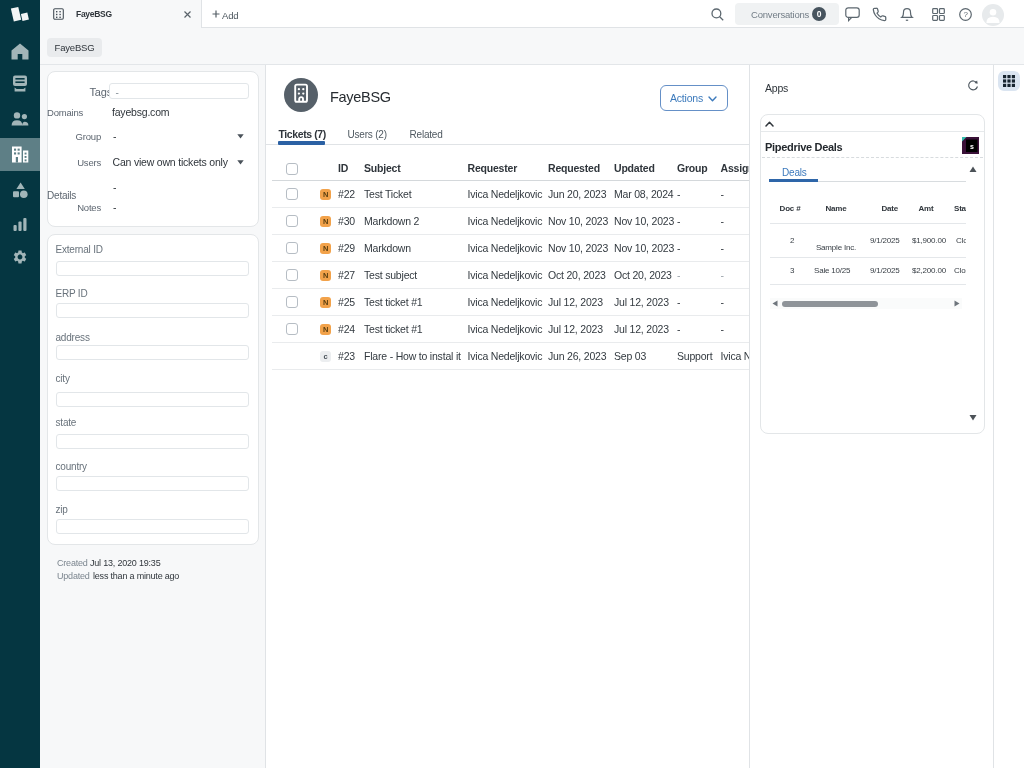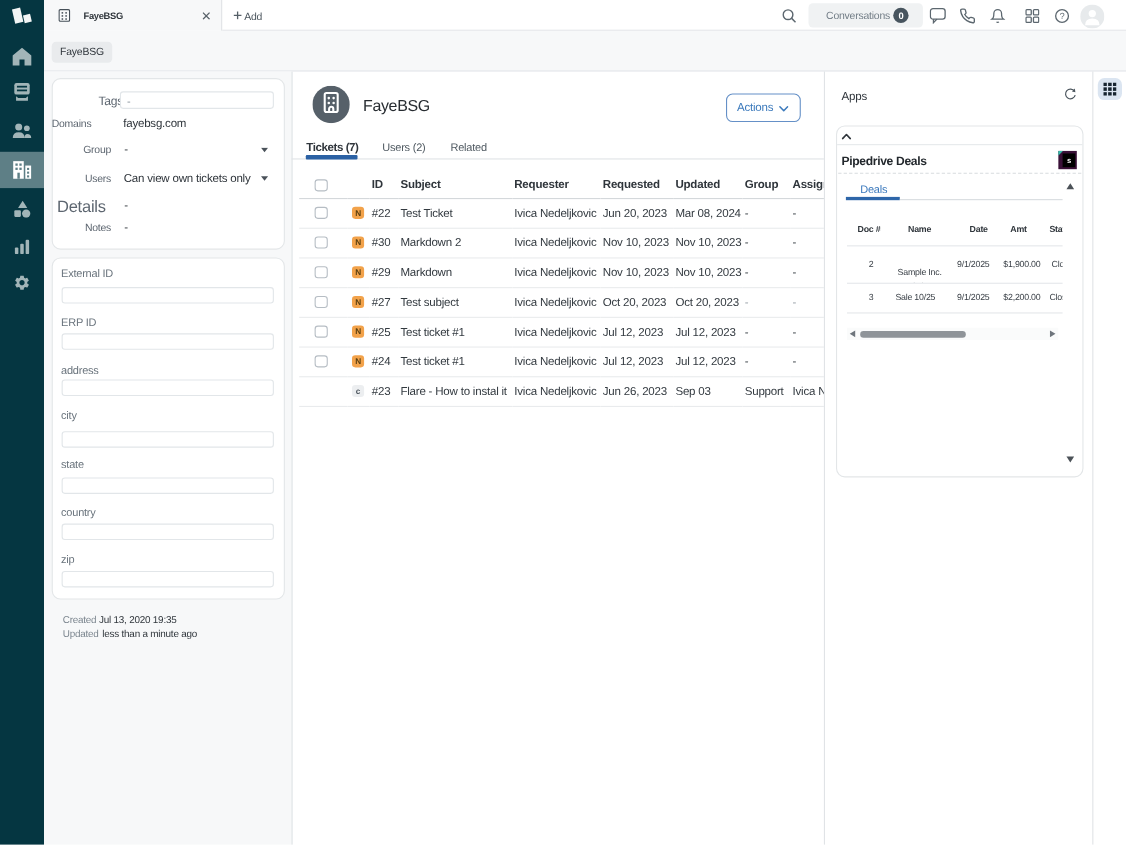--- a/index.html
+++ b/index.html
@@ -165,21 +165,21 @@
 <div class="a" style="left:47px;top:130.5px;width:54px;text-align:right;font-size:9.5px;color:#5d6670">Group</div>
 <div class="val" style="left:113px;top:129.5px">-</div>
 <svg class="a" style="left:237px;top:133.5px" width="7" height="5" viewBox="0 0 7 5">
     <path d="M0.3 0.3 L3.5 4.4 L6.7 0.3" fill="#4a525a"></path>
   </svg>
 <div class="a" style="left:47px;top:157px;width:54px;text-align:right;font-size:9.5px;color:#5d6670">Users</div>
 <div class="val" style="left:112.5px;top:156px">Can view own tickets only</div>
 <svg class="a" style="left:237px;top:160px" width="7" height="5" viewBox="0 0 7 5">
     <path d="M0.3 0.3 L3.5 4.4 L6.7 0.3" fill="#4a525a"></path>
   </svg>
-<div class="a" style="left:47px;top:180px;width:54px;text-align:center;font-size:15px;color:#5d6670">Details</div>
+<div class="a" style="left:47px;top:190px;width:54px;text-align:left;font-size:10px;color:#5d6670">Details</div>
 <div class="val" style="left:113px;top:180.5px">-</div>
 <div class="a" style="left:47px;top:201.5px;width:54px;text-align:right;font-size:9.5px;color:#5d6670">Notes</div>
 <div class="val" style="left:113px;top:200.5px">-</div>
 
 <div class="card" style="left:46.5px;top:233.5px;width:212px;height:311px"></div>
 <div class="flabel" style="left:55.5px;top:244px">External ID</div>
 <div class="inp" style="left:55.5px;top:261px;width:193px;height:15px"></div>
 <div class="flabel" style="left:55.5px;top:287.5px">ERP ID</div>
 <div class="inp" style="left:55.5px;top:302.5px;width:193px;height:15px"></div>
 <div class="flabel" style="left:55.5px;top:332px">address</div>

